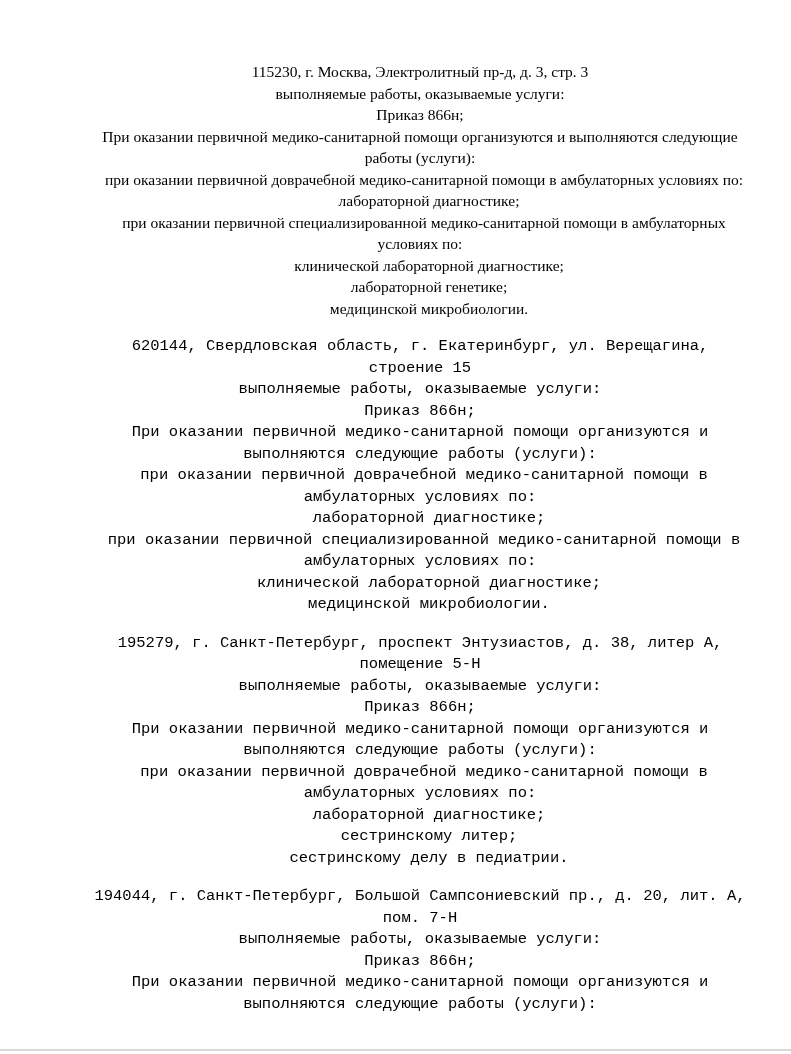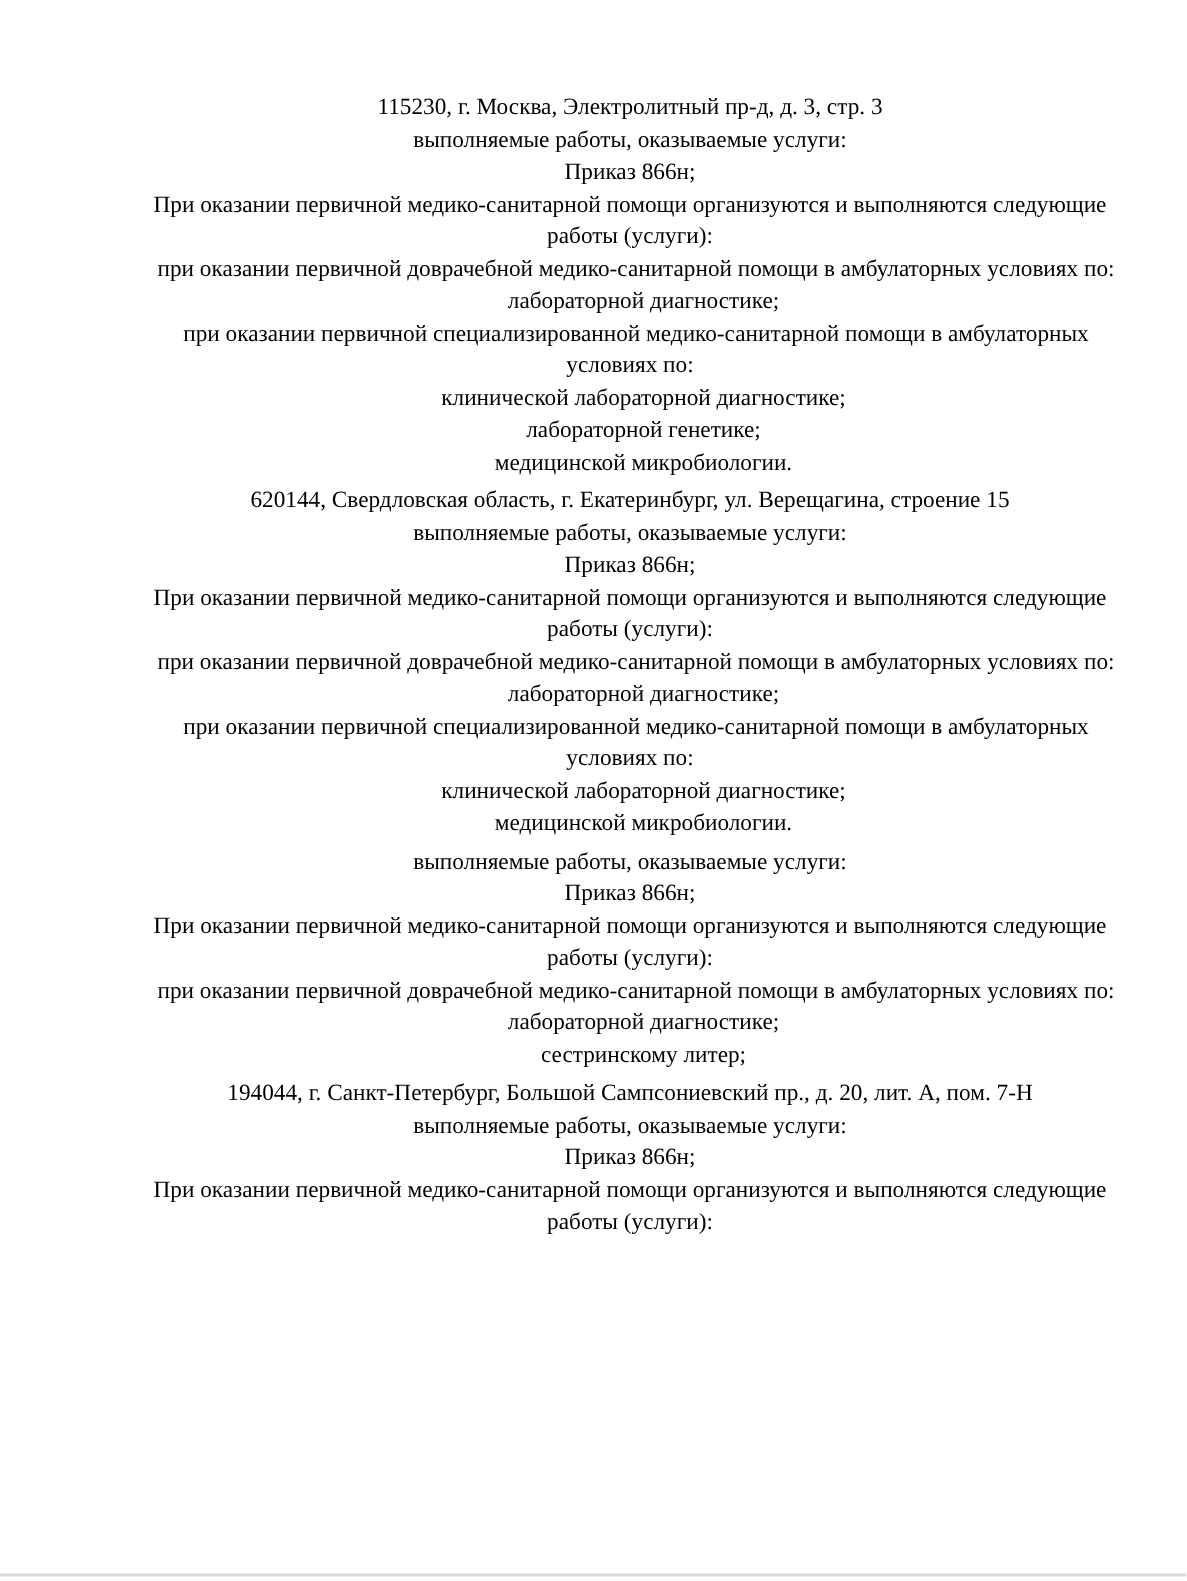--- a/index.html
+++ b/index.html
@@ -14,21 +14,22 @@
     font-family: "Liberation Serif", serif;
     font-size: 15.5px;
     line-height: 21.5px;
     position: relative;
     overflow: hidden;
   }
   .page {
     padding: 61px 41px 0 90px; 
   }
   .location-block + .location-block {
-    margin-top: 4px;
+    margin-top: 17px;
+    font-family: Liberation Mono, monospace;
   }
   .line {
     white-space: normal;
     text-align: center;
   }
   .sub-intro {
     text-indent: 8px;
   }
   .service-item {
     padding-left: 18px;
@@ -66,26 +67,28 @@
     <div class="line">Приказ 866н;</div>
     <div class="line">При оказании первичной медико-санитарной помощи организуются и выполняются следующие работы (услуги):</div>
     <div class="line sub-intro">при оказании первичной доврачебной медико-санитарной помощи в амбулаторных условиях по:</div>
     <div class="line service-item">лабораторной диагностике;</div>
     <div class="line sub-intro">при оказании первичной специализированной медико-санитарной помощи в амбулаторных условиях по:</div>
     <div class="line service-item">клинической лабораторной диагностике;</div>
     <div class="line service-item">медицинской микробиологии.</div>
   </section>
 
   <section class="location-block">
+    <div class="line">195279, г. Санкт-Петербург, проспект Энтузиастов, д. 38, литер А, помещение 5-Н</div>
     <div class="line">выполняемые работы, оказываемые услуги:</div>
     <div class="line">Приказ 866н;</div>
     <div class="line">При оказании первичной медико-санитарной помощи организуются и выполняются следующие работы (услуги):</div>
     <div class="line sub-intro">при оказании первичной доврачебной медико-санитарной помощи в амбулаторных условиях по:</div>
     <div class="line service-item">лабораторной диагностике;</div>
     <div class="line service-item">сестринскому литер;</div>
+    <div class="line service-item">сестринскому делу в педиатрии.</div>
   </section>
 
   <section class="location-block">
     <div class="line">194044, г. Санкт-Петербург, Большой Сампсониевский пр., д. 20, лит. А, пом. 7-Н</div>
     <div class="line">выполняемые работы, оказываемые услуги:</div>
     <div class="line">Приказ 866н;</div>
     <div class="line">При оказании первичной медико-санитарной помощи организуются и выполняются следующие работы (услуги):</div>
   </section>
 
 </div>

